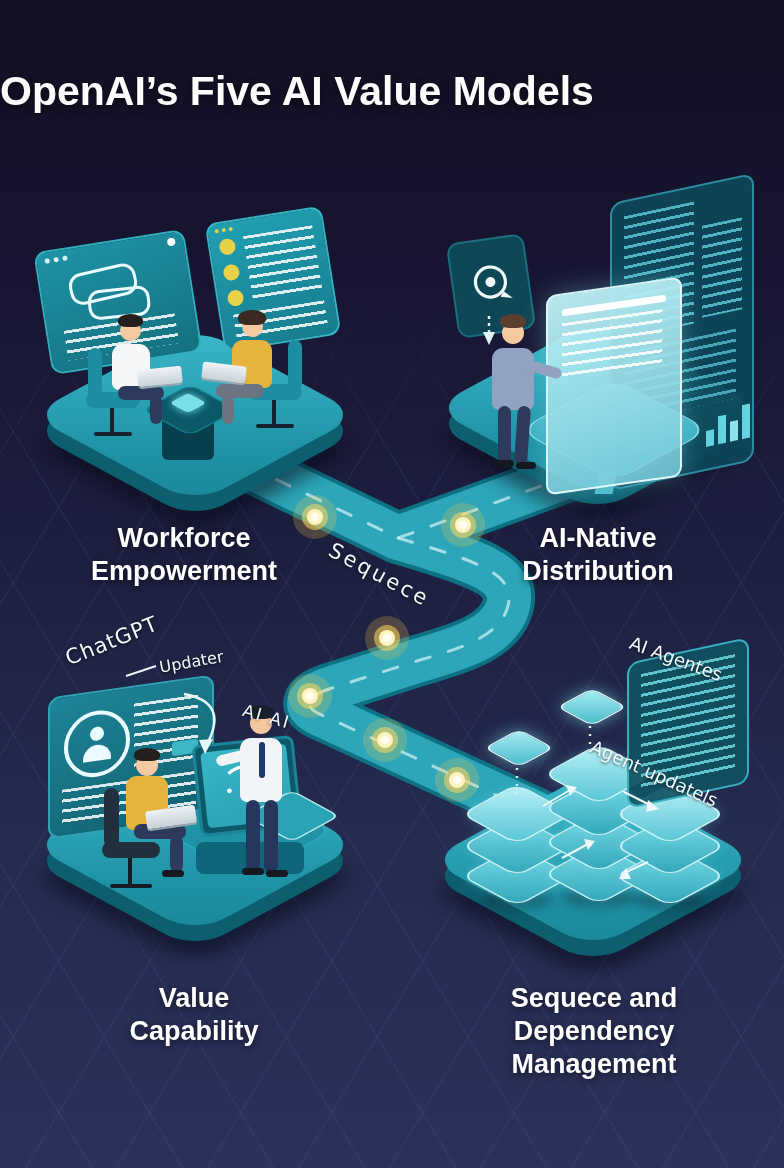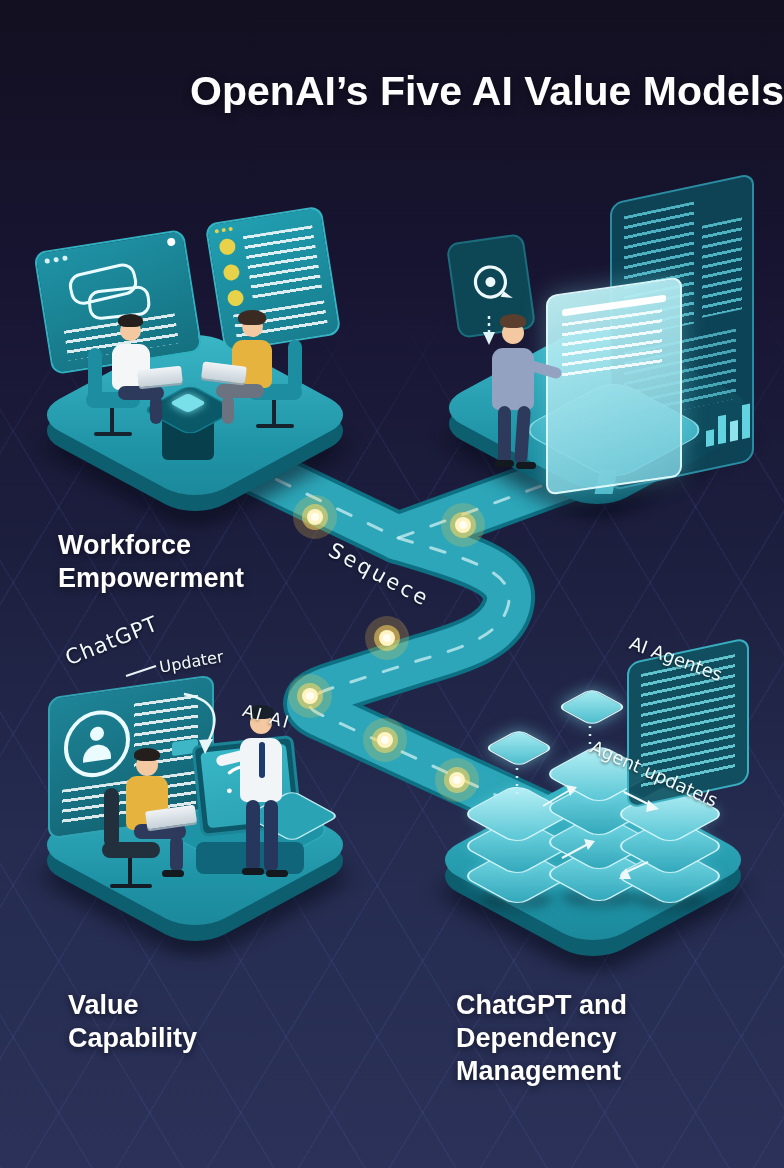--- a/index.html
+++ b/index.html
@@ -7,24 +7,24 @@
     font-family:"Liberation Sans",sans-serif;
     background:linear-gradient(180deg,#131021 0%,#171431 22%,#1d1f3f 48%,#252c50 72%,#2b3158 100%);}
   .abs{position:absolute;}
   .iso{transform:scaleY(.54) rotate(45deg);}
   .grid{position:absolute;left:0;top:300px;width:784px;height:868px;opacity:.8;pointer-events:none;
     background-image:
       repeating-linear-gradient(59deg, rgba(104,116,214,.13) 0 1.6px, transparent 1.6px 78px),
       repeating-linear-gradient(121deg, rgba(104,116,214,.13) 0 1.6px, transparent 1.6px 78px);
     -webkit-mask-image:linear-gradient(180deg,transparent 0,#000 18%);
     mask-image:linear-gradient(180deg,transparent 0,#000 18%);}
-  .title{position:absolute;left:0;right:0;top:68px;text-align:right;color:#fdfdfe;
+  .title{position:absolute;left:0;right:0;top:68px;text-align:left;color:#fdfdfe;
     font-size:41px;font-weight:700;letter-spacing:0;text-shadow:0 2px 8px rgba(0,0,0,.55);}
   .cap{position:absolute;color:#ffffff;font-weight:700;font-size:27px;line-height:1.22;
-    text-align:left;white-space:pre-line;text-shadow:0 2px 7px rgba(0,0,0,.55);margin-top:7px;}
+    text-align:center;white-space:pre-line;text-shadow:0 2px 7px rgba(0,0,0,.55);}
   .hand{position:absolute;color:#f2fbfd;font-family:"DejaVu Sans",sans-serif;
     text-shadow:0 1px 3px rgba(0,0,0,.65);white-space:nowrap;}
   .plat-top{position:absolute;width:234px;height:234px;border-radius:42px;
     background:linear-gradient(135deg,#3cb9c9,#1f93a6 70%,#1b8799);}
   .plat-side{position:absolute;width:234px;height:234px;border-radius:42px;background:#0d5f70;}
   .plat-shadow{position:absolute;width:234px;height:234px;border-radius:42px;
     background:rgba(5,9,24,.55);filter:blur(13px);}
   .panel{position:absolute;border-radius:12px;}
   .lines{position:absolute;background:repeating-linear-gradient(180deg,var(--lc,rgba(255,255,255,.85)) 0 3px,transparent 3px 10px);}
   .dot{position:absolute;border-radius:50%;}
@@ -301,19 +301,21 @@
 
   <div class="hand" style="left:336px;top:538px;font-size:21px;letter-spacing:3px;transform:rotate(28deg);transform-origin:left top;">Sequece</div>
   <div class="hand" style="left:62px;top:648px;font-size:21px;letter-spacing:1px;transform:rotate(-22deg);transform-origin:left top;">ChatGPT</div>
   <div class="hand" style="left:158px;top:658px;font-size:16px;transform:rotate(-10deg);transform-origin:left top;">Updater</div>
   <div class="hand" style="left:246px;top:700px;font-size:17px;letter-spacing:2px;transform:rotate(16deg);transform-origin:left top;">AI AI</div>
   <div class="hand" style="left:634px;top:632px;font-size:18px;transform:rotate(20deg);transform-origin:left top;">AI Agentes</div>
   <div class="hand" style="left:596px;top:736px;font-size:18px;transform:rotate(24deg);transform-origin:left top;">Agent updatels</div>
 
   <div class="cap" style="left:58px;top:522px;width:252px;">Workforce
 Empowerment</div>
+  <div class="cap" style="left:478px;top:522px;width:240px;">AI-Native
+Distribution</div>
   <div class="cap" style="left:68px;top:982px;width:252px;">Value
 Capability</div>
-  <div class="cap" style="left:456px;top:982px;width:276px;">ChatGPT and
+  <div class="cap" style="left:456px;top:982px;width:276px;">Sequece and
 Dependency
 Management</div>
 
 </div>
 
 </body></html>

